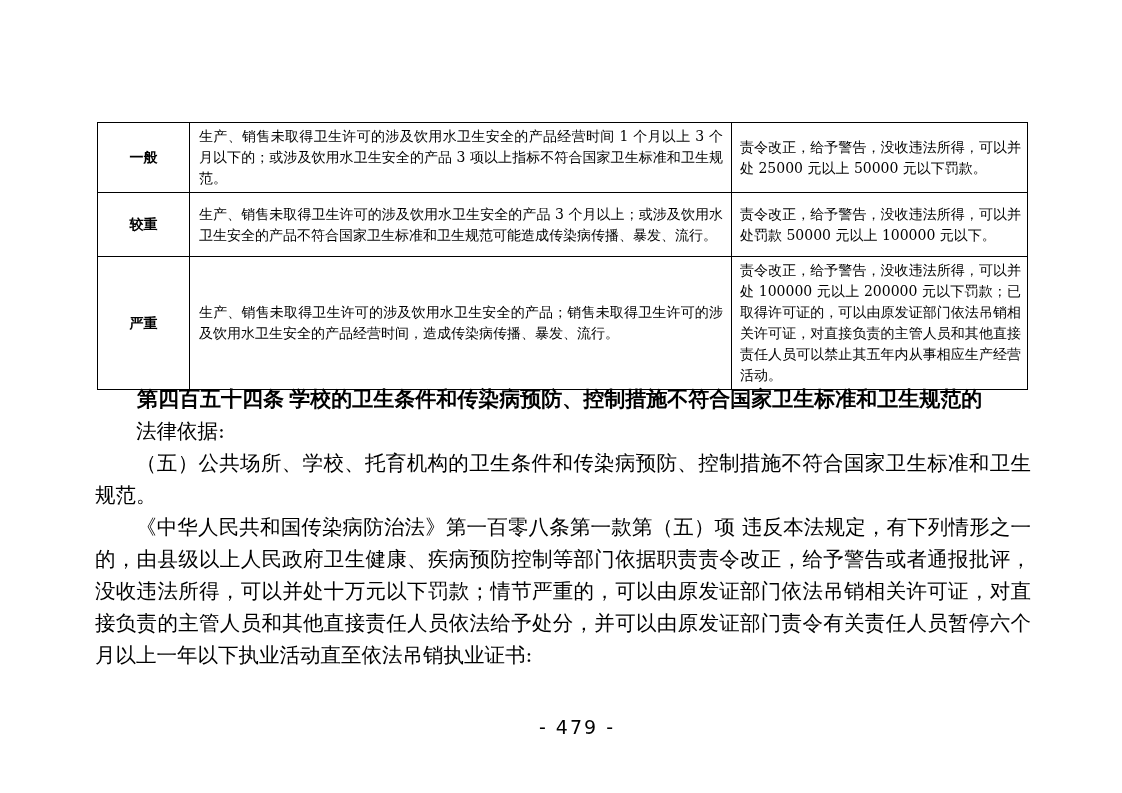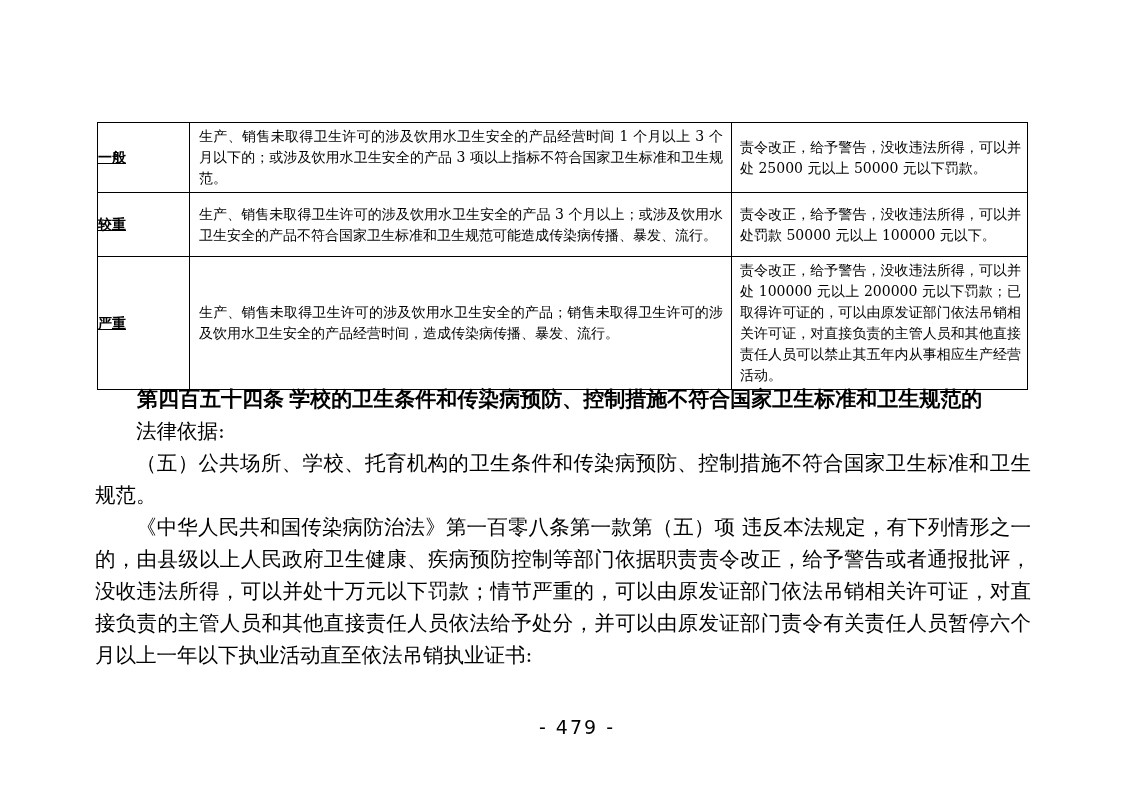--- a/index.html
+++ b/index.html
@@ -22,24 +22,23 @@
     table-layout: fixed;
   }
   table.penalty-table td {
     border: 1px solid #000000;
     vertical-align: middle;
     font-size: 14px;
     line-height: 21px;
   }
   td.level-cell {
     width: 92px;
-    text-align: left;
+    text-align: center;
     font-weight: bold;
     font-size: 17px;
-    text-decoration: underline;
   }
   td.violation-cell {
     width: 542px;
     padding: 3px 8px 3px 9px;
     text-align: justify;
   }
   td.penalty-cell {
     width: 296px;
     padding: 3px 6px 3px 8px;
     text-align: justify;

